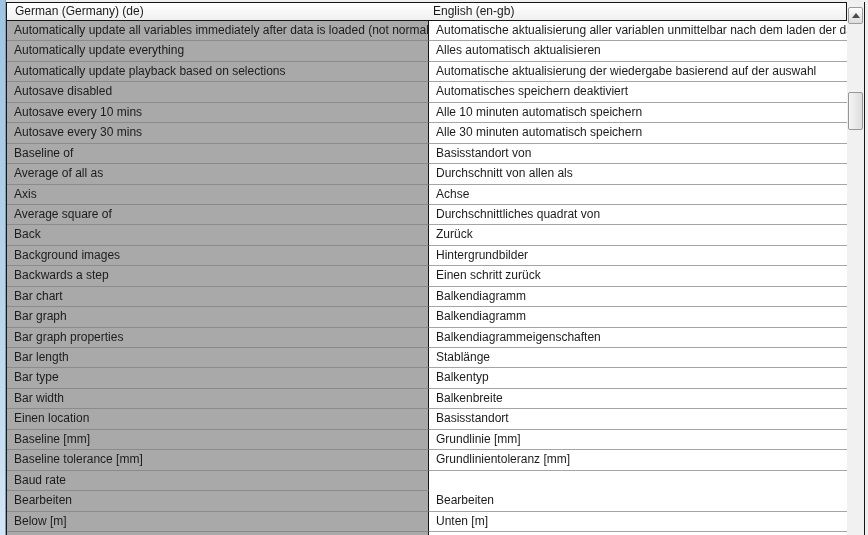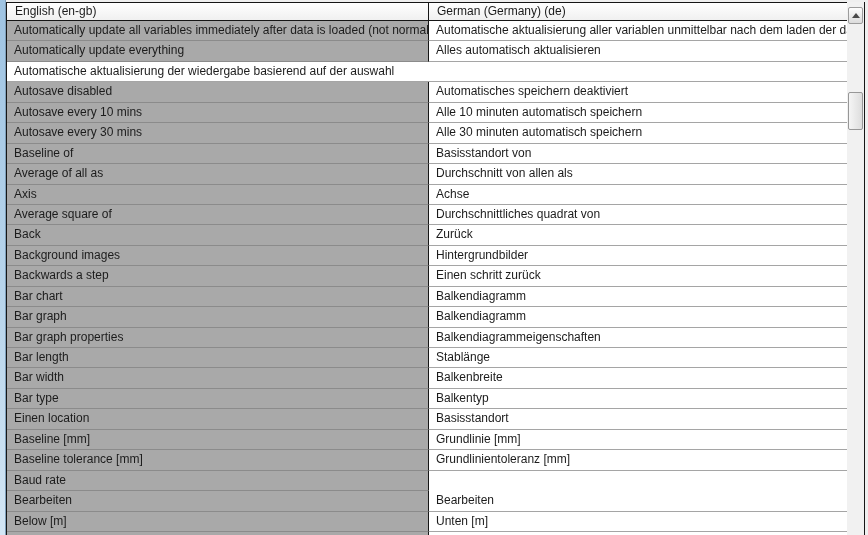--- a/index.html
+++ b/index.html
@@ -70,33 +70,34 @@
 </style>
 </head>
 <body>
 
 <div class="screen">
 
   <div class="edge"></div>
 
   <div class="grid">
     <div class="header">
+      <div class="hcell de">German (Germany) (de)</div>
       <div class="hcell en">English (en-gb)</div>
-      <div class="hcell de">German (Germany) (de)</div>
     </div>
     <div class="tbody">
         <div class="row">
           <div class="cell en">Automatically update all variables immediately after data is loaded (not normally rec...</div>
           <div class="cell de">Automatische aktualisierung aller variablen unmittelbar nach dem laden der daten (n...</div>
         </div>
         <div class="row">
           <div class="cell en">Automatically update everything</div>
           <div class="cell de">Alles automatisch aktualisieren</div>
         </div>
         <div class="row">
+          <div class="cell en">Automatically update playback based on selections</div>
           <div class="cell de">Automatische aktualisierung der wiedergabe basierend auf der auswahl</div>
         </div>
         <div class="row">
           <div class="cell en">Autosave disabled</div>
           <div class="cell de">Automatisches speichern deaktiviert</div>
         </div>
         <div class="row">
           <div class="cell en">Autosave every 10 mins</div>
           <div class="cell de">Alle 10 minuten automatisch speichern</div>
         </div>
@@ -142,26 +143,26 @@
         </div>
         <div class="row">
           <div class="cell en">Bar graph properties</div>
           <div class="cell de">Balkendiagrammeigenschaften</div>
         </div>
         <div class="row">
           <div class="cell en">Bar length</div>
           <div class="cell de">Stablänge</div>
         </div>
         <div class="row">
+          <div class="cell en">Bar type</div>
+          <div class="cell de">Balkentyp</div>
+        </div>
+        <div class="row">
           <div class="cell en">Bar width</div>
           <div class="cell de">Balkenbreite</div>
-        </div>
-        <div class="row">
-          <div class="cell en">Bar type</div>
-          <div class="cell de">Balkentyp</div>
         </div>
         <div class="row">
           <div class="cell en">Einen location</div>
           <div class="cell de">Basisstandort</div>
         </div>
         <div class="row">
           <div class="cell en">Baseline [mm]</div>
           <div class="cell de">Grundlinie [mm]</div>
         </div>
         <div class="row">

